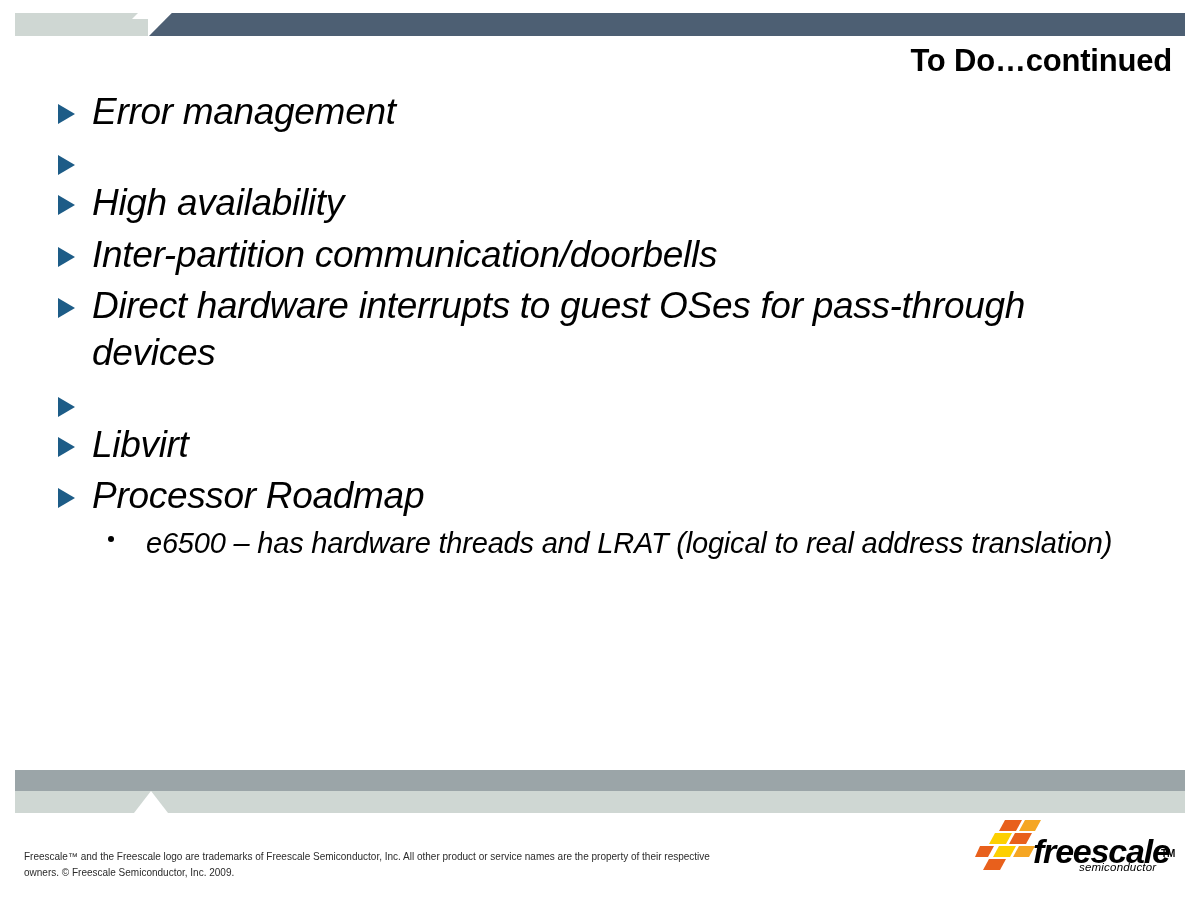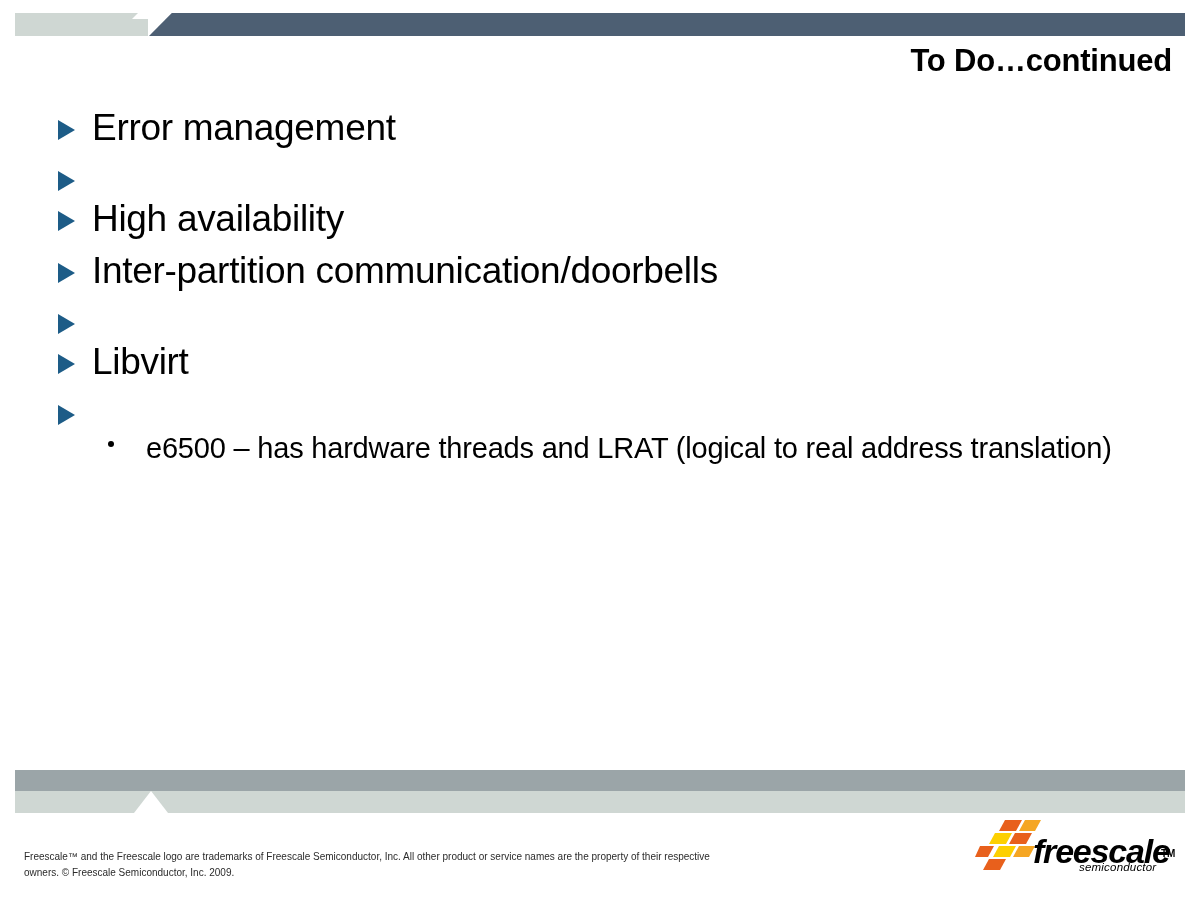--- a/index.html
+++ b/index.html
@@ -68,22 +68,23 @@
     color: #000000;
     letter-spacing: -0.2px;
     text-align: right;
     white-space: nowrap;
   }
 
   
   .content {
     position: absolute;
     left: 58px;
-    top: 104px;
+    top: 88px;
     width: 1100px;
+    font-style: italic;
   }
   .bullet {
     display: flex;
     align-items: flex-start;
     margin-bottom: 4px;
   }
   .bullet-marker {
     flex: 0 0 auto;
     width: 34px;
     padding-top: 16px;
@@ -253,38 +254,45 @@
       <span class="bullet-text">High availability</span>
     </div>
 
     <div class="bullet">
       <span class="bullet-marker">
           <span class="tri"></span>
         </span>
       <span class="bullet-text">Inter-partition communication/doorbells</span>
     </div>
 
+    <div class="bullet">
+      <span class="bullet-marker">
+          <span class="tri"></span>
+        </span>
+      <span class="bullet-text">Direct hardware interrupts to guest OSes for pass-through devices</span>
+    </div>
 
     <div class="bullet">
       <span class="bullet-marker">
           <span class="tri"></span>
         </span>
     </div>
 
     <div class="bullet">
       <span class="bullet-marker">
           <span class="tri"></span>
         </span>
       <span class="bullet-text">Libvirt</span>
     </div>
 
     <div class="bullet">
       <span class="bullet-marker">
           <span class="tri"></span>
         </span>
+      <span class="bullet-text">Processor Roadmap</span>
     </div>
 
     <div class="subbullet">
       <span class="subbullet-marker">
           <span class="dot"></span>
         </span>
       <span class="subbullet-text">e6500 – has hardware threads and LRAT (logical to real address translation)</span>
     </div>
 
   </div>

